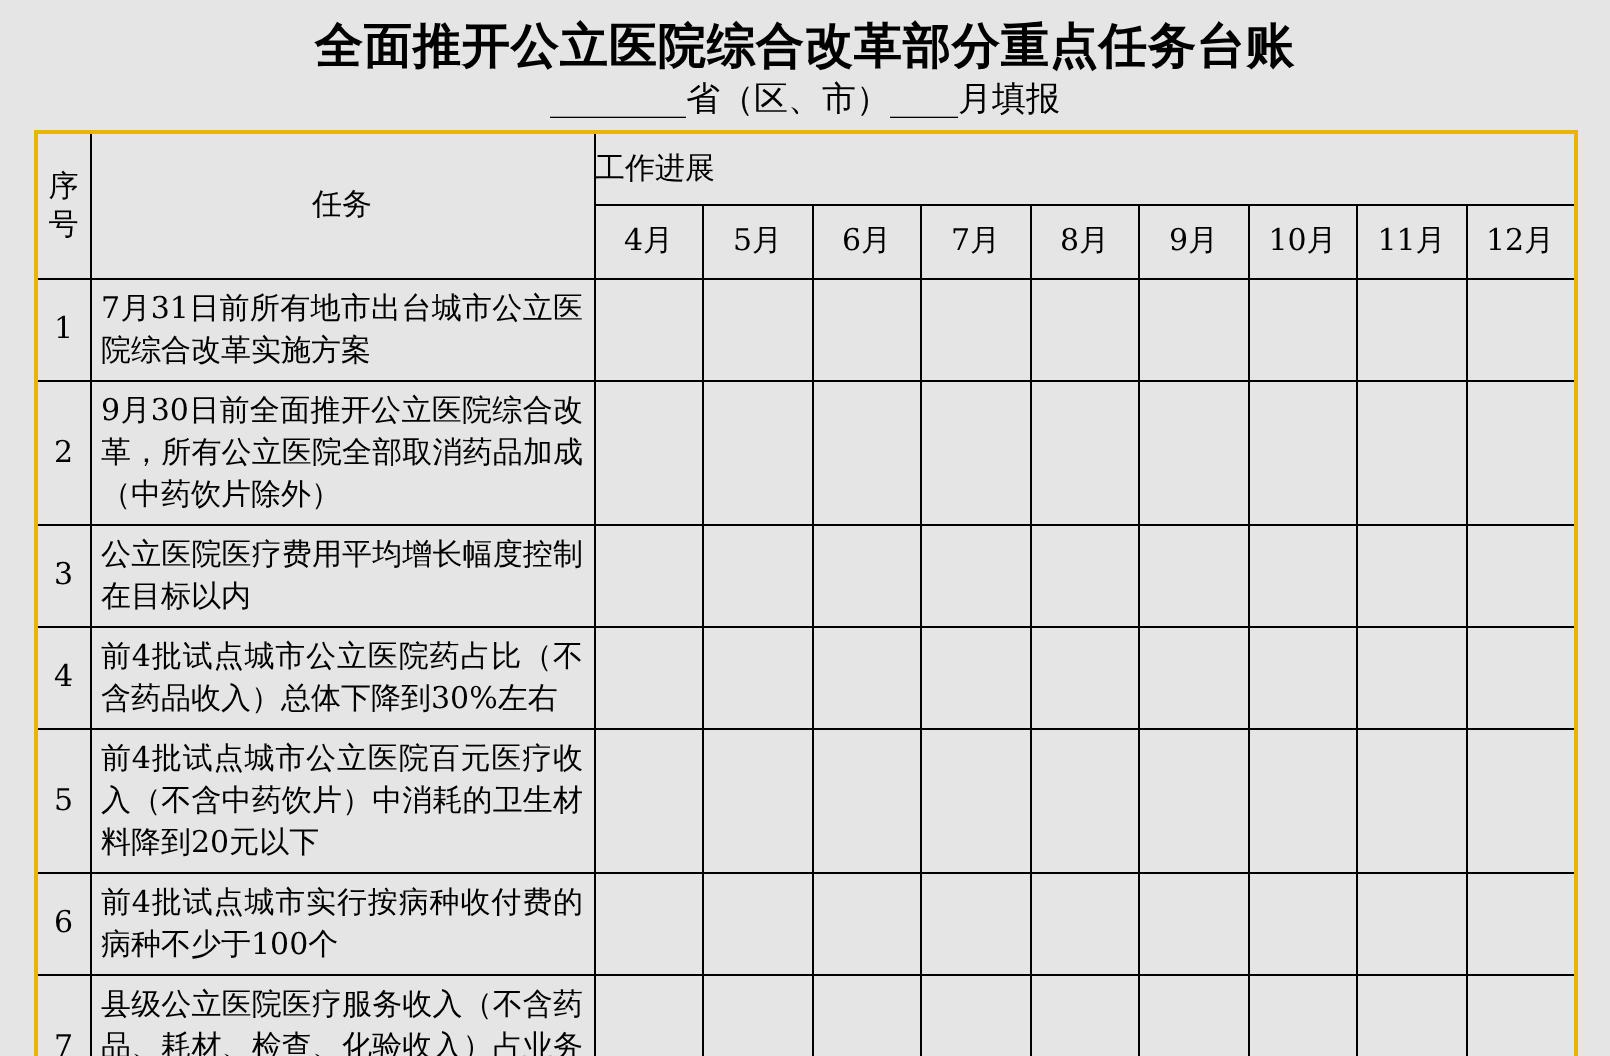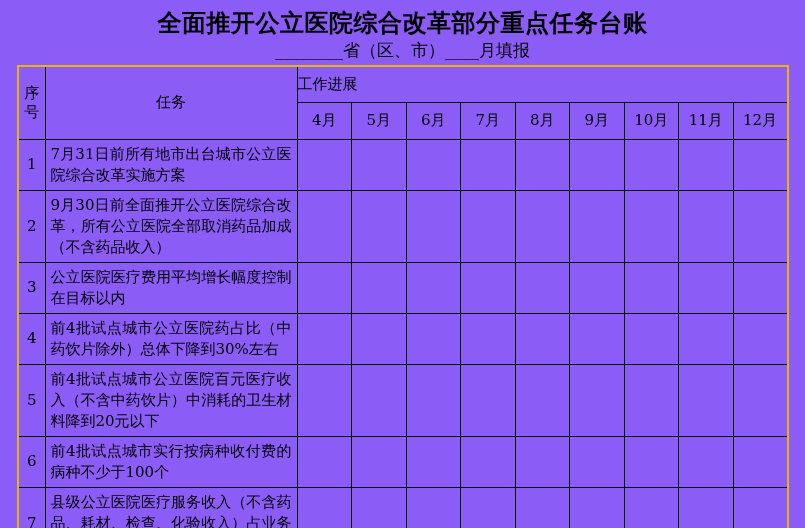--- a/index.html
+++ b/index.html
@@ -9,21 +9,21 @@
     width: 805px;
     height: 528px;
     overflow: hidden;
     font-family: "DejaVu Serif", "Liberation Serif", serif;
     color: #000000;
     -webkit-font-smoothing: antialiased;
   }
   .page {
     width: 805px;
     height: 528px;
-    background: #8b5cf6;
+    background: #e5e5e5;
     box-sizing: border-box;
   }
   .doc-title {
     text-align: center;
     font-size: 24px;
     font-weight: bold;
     padding-top: 9px;
     letter-spacing: 0.5px;
     line-height: 28px;
   }
@@ -127,21 +127,21 @@
         <td class="progress-cell"></td>
         <td class="progress-cell"></td>
         <td class="progress-cell"></td>
         <td class="progress-cell"></td>
         <td class="progress-cell"></td>
         <td class="progress-cell"></td>
         <td class="progress-cell"></td>
       </tr>
       <tr class="r63">
         <td class="seq-cell">2</td>
-        <td class="task-cell">9月30日前全面推开公立医院综合改革，所有公立医院全部取消药品加成（不含药品收入）</td>
+        <td class="task-cell">9月30日前全面推开公立医院综合改革，所有公立医院全部取消药品加成（中药饮片除外）</td>
         <td class="progress-cell"></td>
         <td class="progress-cell"></td>
         <td class="progress-cell"></td>
         <td class="progress-cell"></td>
         <td class="progress-cell"></td>
         <td class="progress-cell"></td>
         <td class="progress-cell"></td>
         <td class="progress-cell"></td>
         <td class="progress-cell"></td>
       </tr>
@@ -153,21 +153,21 @@
         <td class="progress-cell"></td>
         <td class="progress-cell"></td>
         <td class="progress-cell"></td>
         <td class="progress-cell"></td>
         <td class="progress-cell"></td>
         <td class="progress-cell"></td>
         <td class="progress-cell"></td>
       </tr>
       <tr class="r51">
         <td class="seq-cell">4</td>
-        <td class="task-cell">前4批试点城市公立医院药占比（中药饮片除外）总体下降到30%左右</td>
+        <td class="task-cell">前4批试点城市公立医院药占比（不含药品收入）总体下降到30%左右</td>
         <td class="progress-cell"></td>
         <td class="progress-cell"></td>
         <td class="progress-cell"></td>
         <td class="progress-cell"></td>
         <td class="progress-cell"></td>
         <td class="progress-cell"></td>
         <td class="progress-cell"></td>
         <td class="progress-cell"></td>
         <td class="progress-cell"></td>
       </tr>

